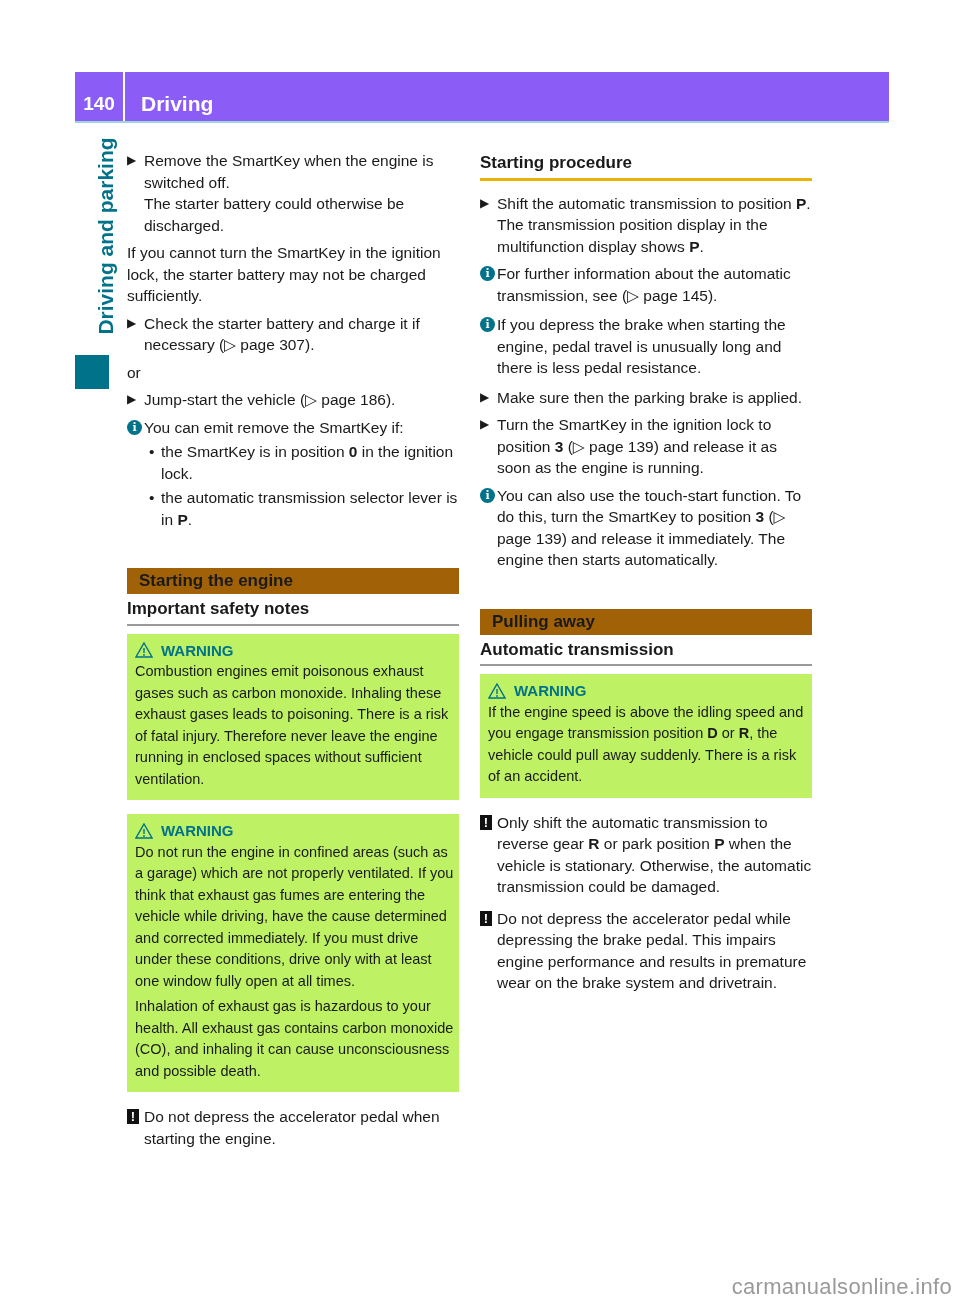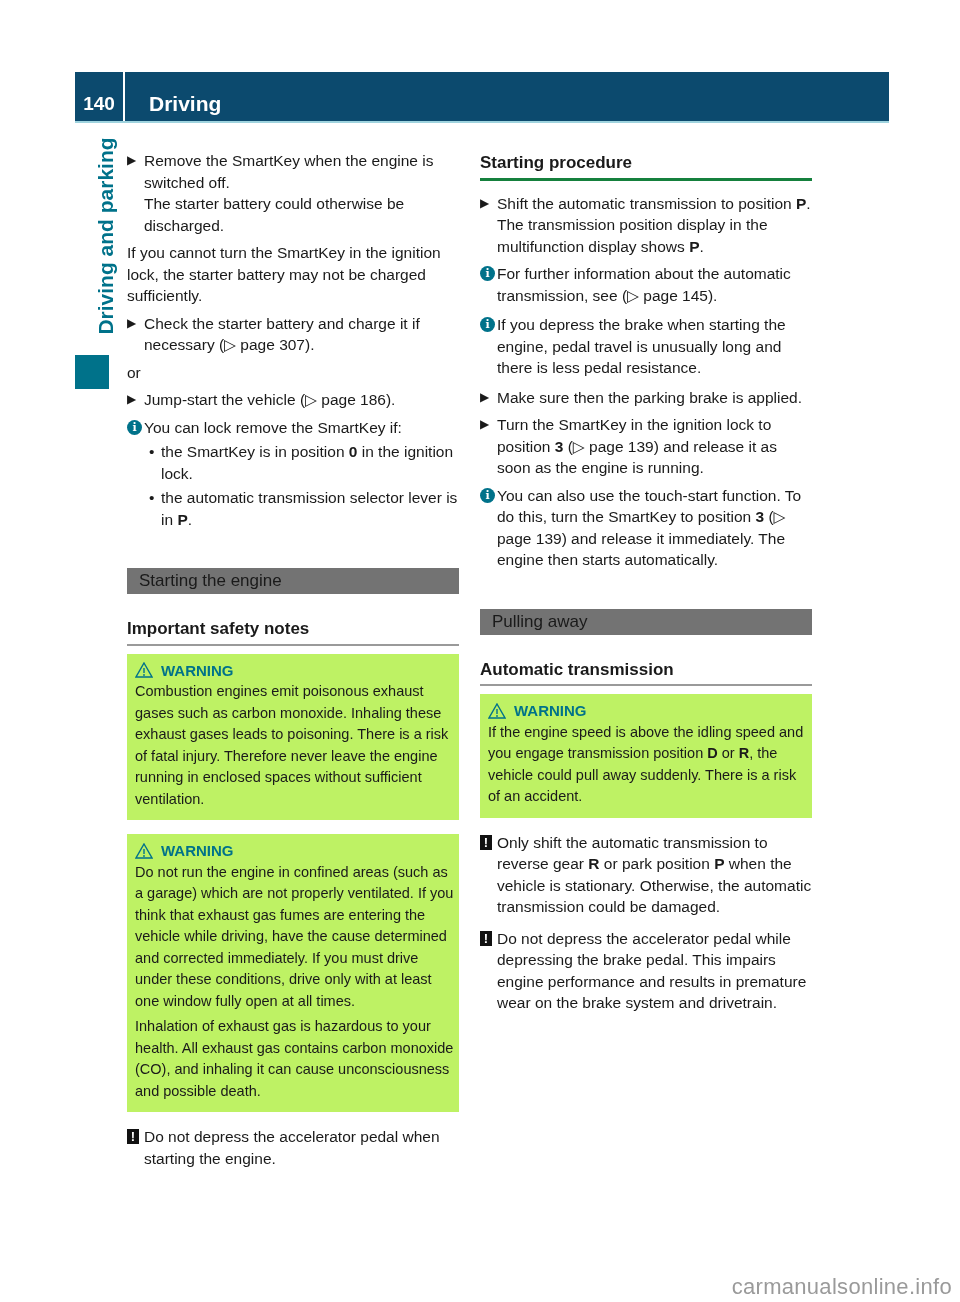--- a/index.html
+++ b/index.html
@@ -2,29 +2,29 @@
 <html><head>
 <meta charset="utf-8">
 <style>
   html, body { margin: 0; padding: 0; }
   body {
     width: 960px; height: 1302px; background: #ffffff; position: relative; overflow: hidden;
     font-family: "Liberation Sans", "DejaVu Sans", sans-serif; color: #1a1a1a;
   }
   .header {
     position: absolute; left: 75px; top: 72px; width: 814px; height: 49px;
-    background: #0c4a6e; border-bottom: 2px solid #9fd3de;
+    background: #8b5cf6; border-bottom: 2px solid #9fd3de;
   }
   .header .pageno {
     position: absolute; left: 0; top: 0; width: 50px; height: 49px;
     border-right: 2px solid #ffffff; color: #fff; font-weight: bold; font-size: 19px;
     display: flex; align-items: flex-end; justify-content: center; padding-bottom: 6px; box-sizing: border-box;
   }
   .header .title {
-    position: absolute; left: 74px; bottom: 5px; color: #fff; font-weight: bold; font-size: 21px;
+    position: absolute; left: 66px; bottom: 5px; color: #fff; font-weight: bold; font-size: 21px;
   }
   .side-tab {
     position: absolute; left: 88px; top: 122px; width: 36px; height: 228px;
     display: flex; align-items: center; justify-content: center;
   }
   .side-tab span {
     transform: rotate(-90deg); white-space: nowrap; color: #00728a; font-weight: bold; font-size: 21px;
   }
   .side-square { position: absolute; left: 75px; top: 355px; width: 34px; height: 34px; background: #00728a; }
 
@@ -44,27 +44,27 @@
   .bullet { position: relative; padding-left: 34px; margin-top: 3px; }
   .bullet .dot { position: absolute; left: 22px; top: 0; }
   .note { position: relative; padding-left: 17px; margin-bottom: 10px; margin-top: 8px; }
   .note .ex-icon {
     position: absolute; left: 0; top: 3px; width: 12px; height: 15px; background: #111; color: #fff;
     font-weight: bold; font-size: 13px; line-height: 15px; text-align: center;
   }
   b { font-weight: bold; }
 
   .section-bar {
-    background: #737373; font-weight: normal; font-size: 17px; padding: 4px 12px; height: 18px; line-height: 18px;
+    background: #a16207; font-weight: bold; font-size: 17px; padding: 4px 12px; height: 18px; line-height: 18px;
     margin-top: 38px;
   }
   .subheading {
-    font-weight: bold; font-size: 17px; padding: 24px 0 4px 0; border-bottom: 2px solid #9a9a9a; margin-bottom: 8px;
-  }
-  .heading-top { font-weight: bold; font-size: 17px; padding: 2px 0 4px 0; border-bottom: 3px solid #15803d; margin-bottom: 12px; }
+    font-weight: bold; font-size: 17px; padding: 4px 0 4px 0; border-bottom: 2px solid #9a9a9a; margin-bottom: 8px;
+  }
+  .heading-top { font-weight: bold; font-size: 17px; padding: 2px 0 4px 0; border-bottom: 3px solid #eab308; margin-bottom: 12px; }
 
   .warning {
     background: #bef264; padding: 6px 4px 6px 8px; font-size: 14.5px; line-height: 21.5px; margin-bottom: 14px;
   }
   .warning .w-head { color: #00728a; font-weight: bold; font-size: 15px; display: flex; align-items: center; gap: 8px; }
   .warning .w-head svg { width: 18px; height: 16px; }
   .warning p { margin: 0 0 4px 0; }
 
   .watermark {
     position: absolute; right: 8px; bottom: 2px; color: #9a9a9a; font-size: 22px; letter-spacing: 0.3px;
@@ -93,21 +93,21 @@
     <span class="arrow">▶</span>
     <span>Check the starter battery and charge it if necessary (▷ page 307).</span>
   </div>
   <div class="para">or</div>
   <div class="step">
     <span class="arrow">▶</span>
     <span>Jump-start the vehicle (▷ page 186).</span>
   </div>
   <div class="info">
     <span class="i-icon">i</span>
-    <span>You can lock remove the SmartKey if:</span>
+    <span>You can emit remove the SmartKey if:</span>
     <div class="bullet" style="margin-left:-17px">
       <span class="dot">•</span>
       <span>the SmartKey is in position </span><b>0</b><span> in the ignition lock.</span>
     </div>
     <div class="bullet" style="margin-left:-17px">
       <span class="dot">•</span>
       <span>the automatic transmission selector lever is in </span><b>P</b><span>.</span>
     </div>
   </div>
 

